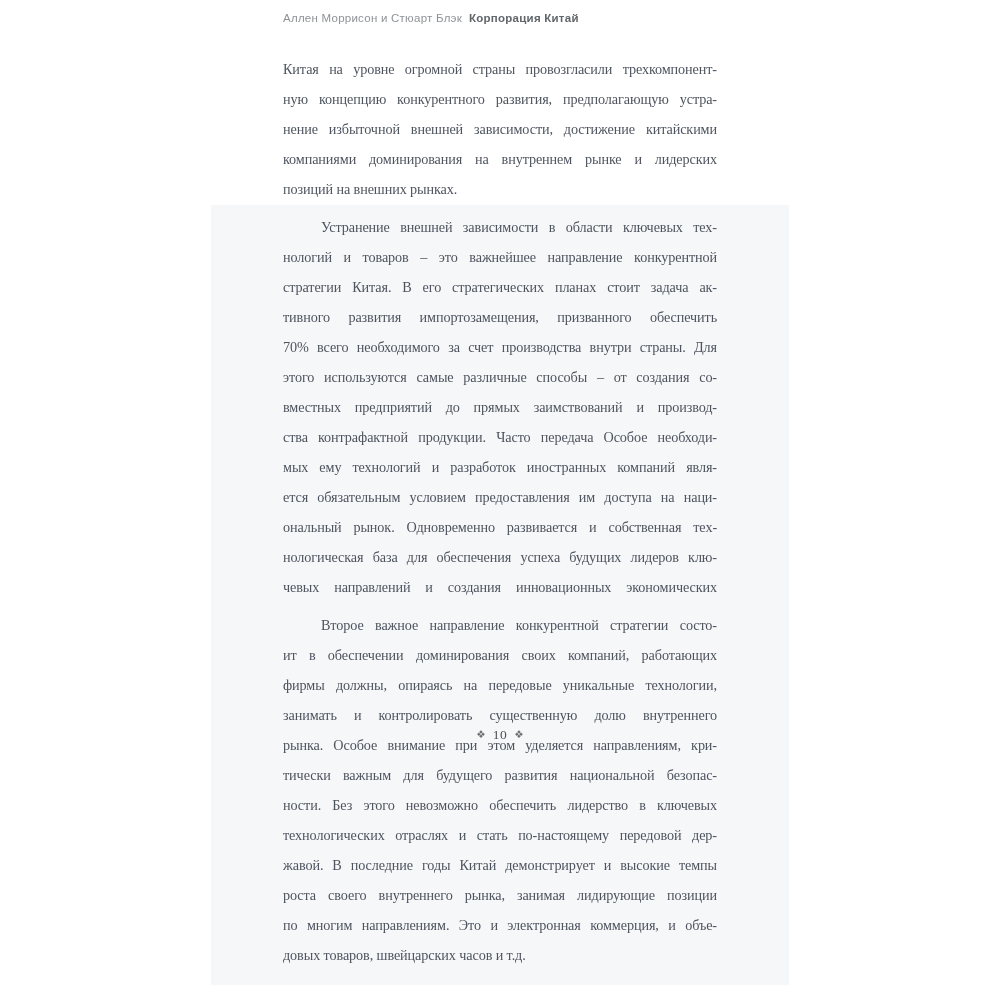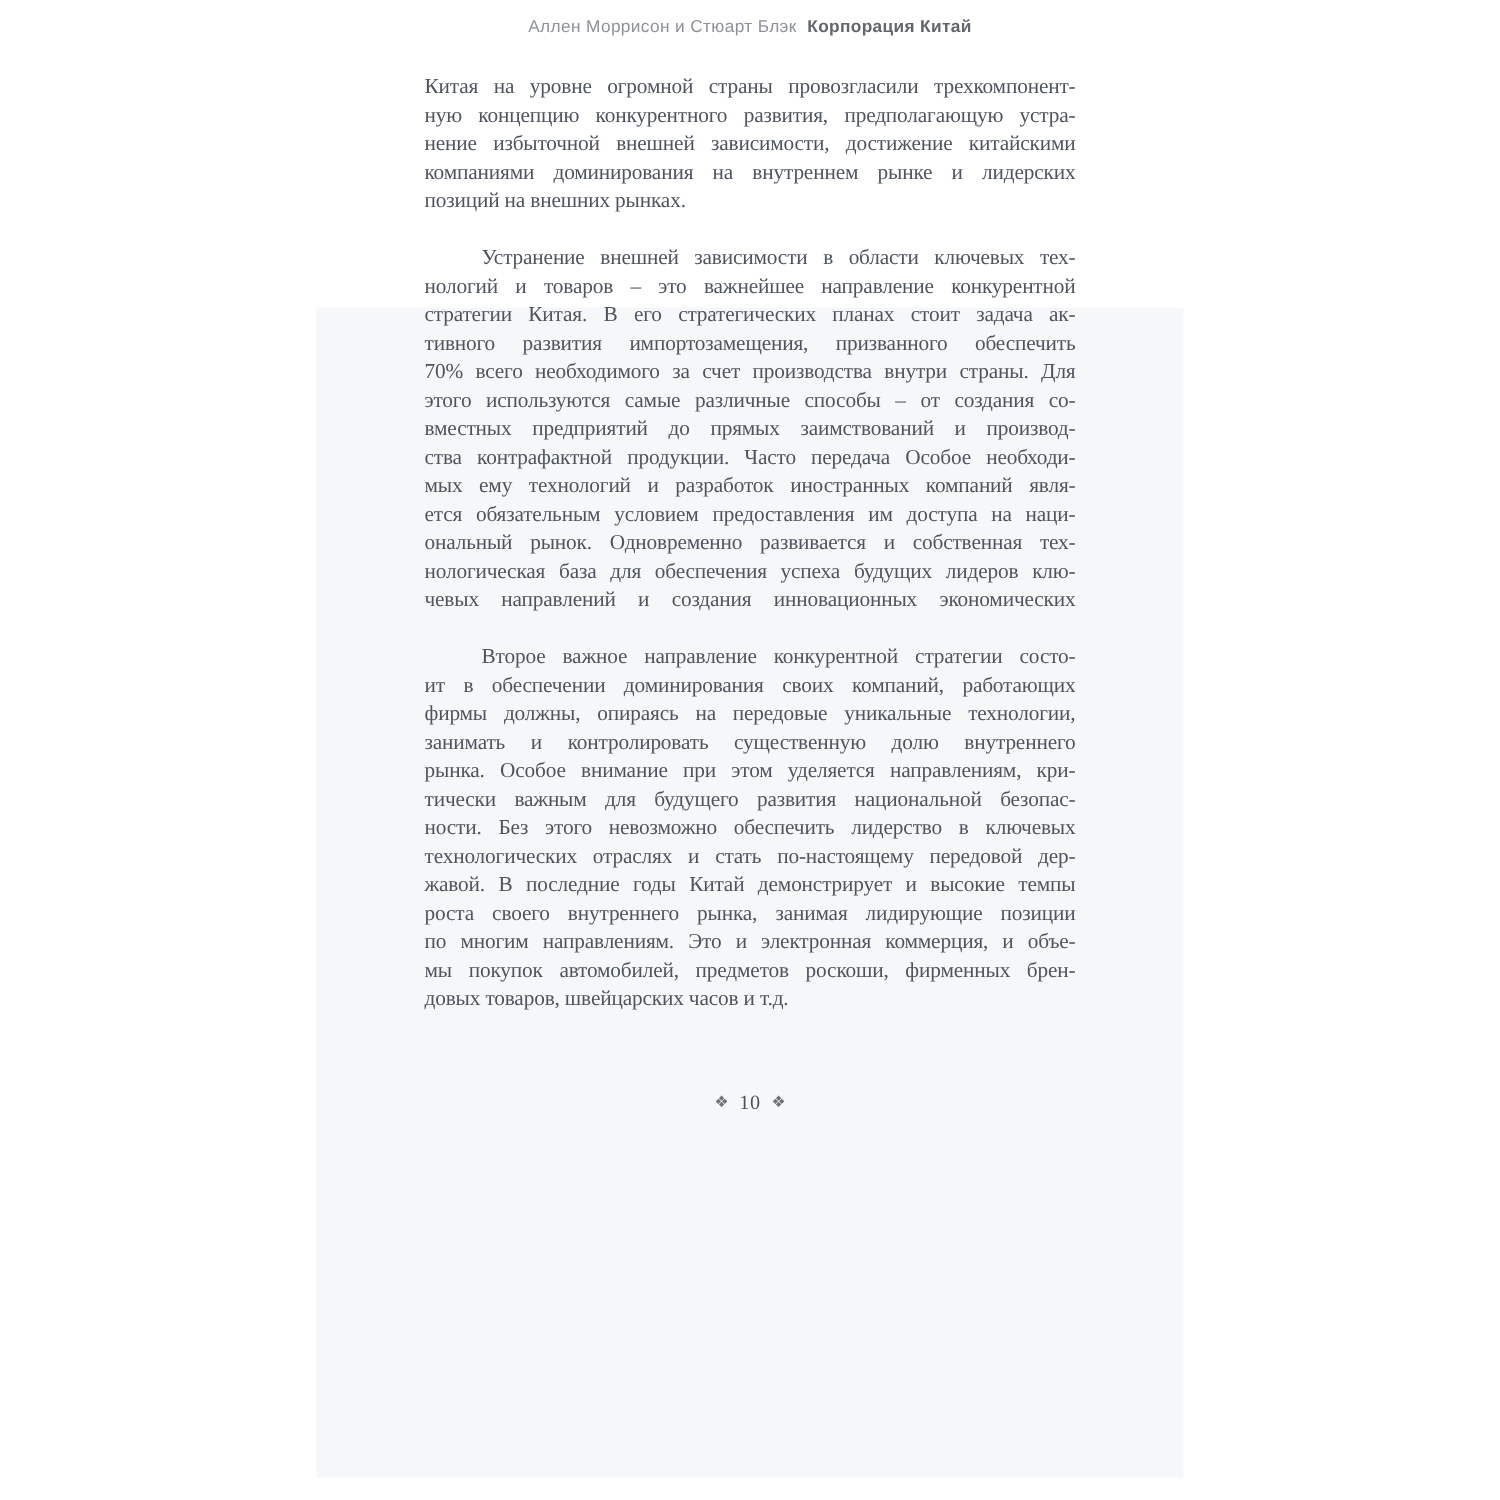--- a/index.html
+++ b/index.html
@@ -20,21 +20,21 @@
     top: 205px;
     width: 578px;
     height: 780px;
     background: #f6f7f9;
   }
   .page-header {
     position: absolute;
     left: 283px;
     top: 12px;
     width: 434px;
-    text-align: center;
+    text-align: left;
     font-family: "Liberation Sans", "DejaVu Sans", sans-serif;
     font-size: 11.5px;
     letter-spacing: 0.25px;
     color: #8e9297;
     filter: blur(0.3px);
     white-space: nowrap;
   }
   .page-header .book-title {
     font-weight: bold;
     color: #61666b;
@@ -46,21 +46,21 @@
     top: 49px;
     width: 434px;
     font-size: 14.2px;
     line-height: 19px;
     letter-spacing: -0.1px;
     color: #4e545e;
     filter: blur(0.32px);
   }
   .paragraph { margin: 0; }
   .paragraph + .paragraph { margin-top: 19px; }
-  .line { height: 19px; overflow: visible; white-space: nowrap; }
+  .line { height: 19px; overflow: visible; white-space: nowrap; margin-top: 11px; }
   .line.j {
     text-align: justify;
     text-align-last: justify;
     white-space: normal;
   }
   .line.first-indent { padding-left: 38px; }
   .folio {
     position: absolute;
     left: 283px;
     top: 727px;
@@ -118,20 +118,19 @@
       <div class="line j">ит в обеспечении доминирования своих компаний, работающих</div>
       <div class="line j">фирмы должны, опираясь на передовые уникальные технологии,</div>
       <div class="line j">занимать и контролировать существенную долю внутреннего</div>
       <div class="line j">рынка. Особое внимание при этом уделяется направлениям, кри-</div>
       <div class="line j">тически важным для будущего развития национальной безопас-</div>
       <div class="line j">ности. Без этого невозможно обеспечить лидерство в ключевых</div>
       <div class="line j">технологических отраслях и стать по-настоящему передовой дер-</div>
       <div class="line j">жавой. В последние годы Китай демонстрирует и высокие темпы</div>
       <div class="line j">роста своего внутреннего рынка, занимая лидирующие позиции</div>
       <div class="line j">по многим направлениям. Это и электронная коммерция, и объе-</div>
-      <div class="line j">мы покупок автомобилей, предметов роскоши, фирменных брен-</div>
       <div class="line">довых товаров, швейцарских часов и т.д.</div>
     </div>
   </div>
 
 <div class="folio">
   <span class="ornament">❖</span><span class="page-num">10</span><span class="ornament">❖</span>
 </div>
 
 </body></html>

